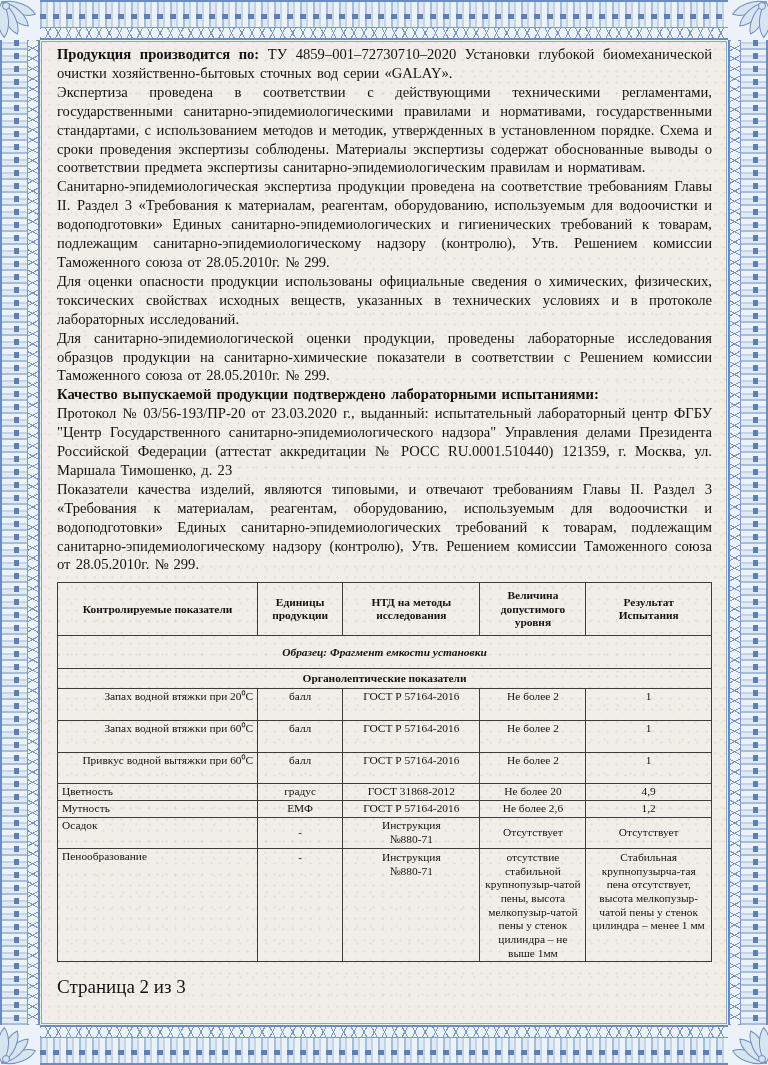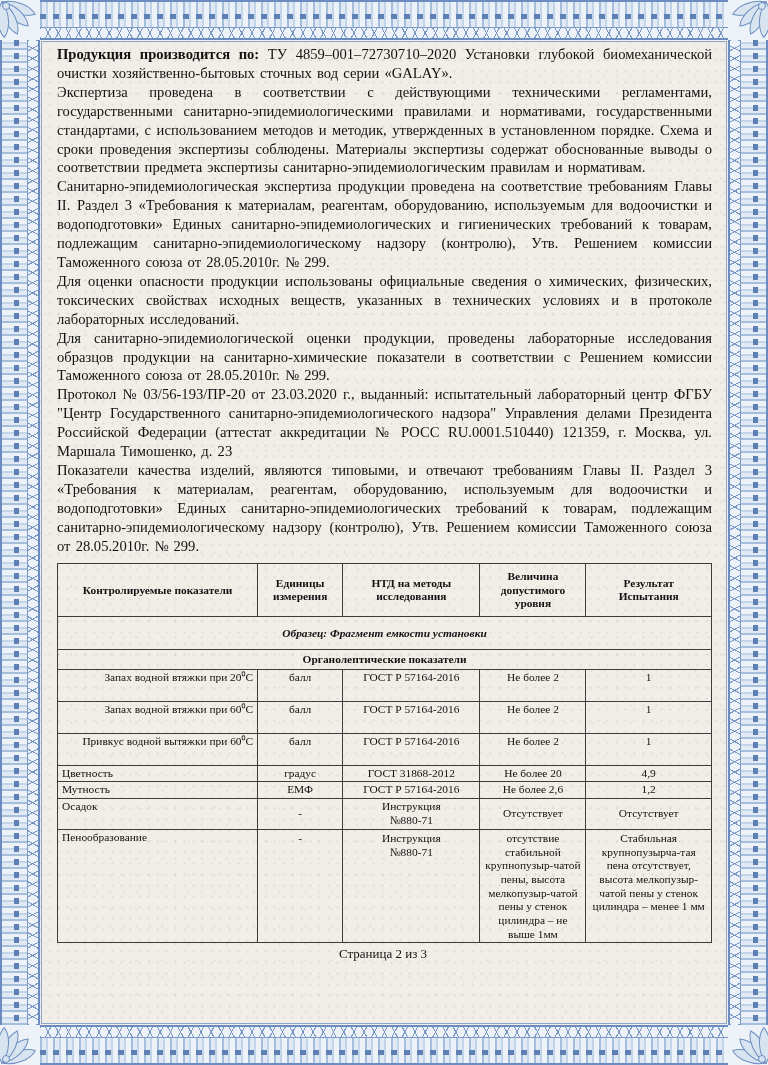--- a/index.html
+++ b/index.html
@@ -115,24 +115,24 @@
   tr.r-one{height:15px;}
   tr.r-one td.c-param{text-align:left;}
   tr.r-one td.c-val{text-align:center;}
   tr.r-mid{height:31px;}
   tr.r-mid td.c-param{vertical-align:top;text-align:left;}
   tr.r-mid td.c-val{text-align:center;white-space:pre-line;}
   tr.r-big td{vertical-align:top;}
   tr.r-big td.c-param{text-align:left;}
   tr.r-big td.c-val{text-align:center;white-space:pre-line;padding-top:2px;}
   .footer{
-    margin-top:3px;
+    margin-top:14px;
     padding-right:3px;
-    text-align:center;
-    font-size:13px;
+    text-align:left;
+    font-size:19px;
   }
 </style>
 </head>
 <body>
 
 <div class="page">
 
   <div class="b-strip b-top">
     <div class="ladder-h"></div>
     <div class="xband-h"></div>
@@ -196,36 +196,37 @@
   </div>
 
   <div class="inner-frame"></div>
 
   <div class="content">
     <p class="para"><b>Продукция производится по:</b> <span>ТУ 4859–001–72730710–2020 Установки глубокой биомеханической очистки хозяйственно-бытовых сточных вод серии «GALAY».</span></p>
     <p class="para">Экспертиза проведена в соответствии с действующими техническими регламентами, государственными санитарно-эпидемиологическими правилами и нормативами, государственными стандартами, с использованием методов и методик, утвержденных в установленном порядке. Схема и сроки проведения экспертизы соблюдены. Материалы экспертизы содержат обоснованные выводы о соответствии предмета экспертизы санитарно-эпидемиологическим правилам и нормативам.</p>
     <p class="para">Санитарно-эпидемиологическая экспертиза продукции проведена на соответствие требованиям Главы II. Раздел 3 «Требования к материалам, реагентам, оборудованию, используемым для водоочистки и водоподготовки» Единых санитарно-эпидемиологических и гигиенических требований к товарам, подлежащим санитарно-эпидемиологическому надзору (контролю), Утв. Решением комиссии Таможенного союза от 28.05.2010г. № 299.</p>
     <p class="para">Для оценки опасности продукции использованы официальные сведения о химических, физических, токсических свойствах исходных веществ, указанных в технических условиях и  в протоколе лабораторных исследований.</p>
     <p class="para">Для санитарно-эпидемиологической оценки продукции, проведены лабораторные исследования образцов продукции  на санитарно-химические показатели в соответствии с Решением комиссии Таможенного союза от 28.05.2010г. № 299.</p>
+    <p class="para bold">Качество выпускаемой продукции подтверждено лабораторными испытаниями:</p>
     <p class="para">Протокол  № 03/56-193/ПР-20 от 23.03.2020 г., выданный: испытательный лабораторный центр ФГБУ "Центр Государственного санитарно-эпидемиологического надзора" Управления делами Президента Российской Федерации (аттестат аккредитации № РОСС RU.0001.510440) 121359, г. Москва, ул. Маршала Тимошенко, д. 23</p>
     <p class="para">Показатели качества изделий,  являются типовыми, и отвечают требованиям Главы II. Раздел 3 «Требования к материалам, реагентам, оборудованию, используемым для водоочистки и водоподготовки» Единых санитарно-эпидемиологических требований к товарам, подлежащим санитарно-эпидемиологическому надзору (контролю),  Утв. Решением комиссии Таможенного союза от 28.05.2010г. № 299.</p>
 
     <table class="results">
       <colgroup>
         <col style="width:30.6%">
           <col style="width:13%">
           <col style="width:21%">
           <col style="width:16.2%">
           <col style="width:19.2%">
       </colgroup>
       <tbody>
           <tr>
         <th>Контролируемые показатели</th>
         <th>Единицы
-измерения</th>
+продукции</th>
         <th>НТД на методы
 исследования</th>
         <th>Величина
 допустимого
 уровня</th>
         <th>Результат
 Испытания</th>
       </tr>
       <tr>
         <td class="caption-sample" colspan="5">Образец: Фрагмент емкости установки</td>

